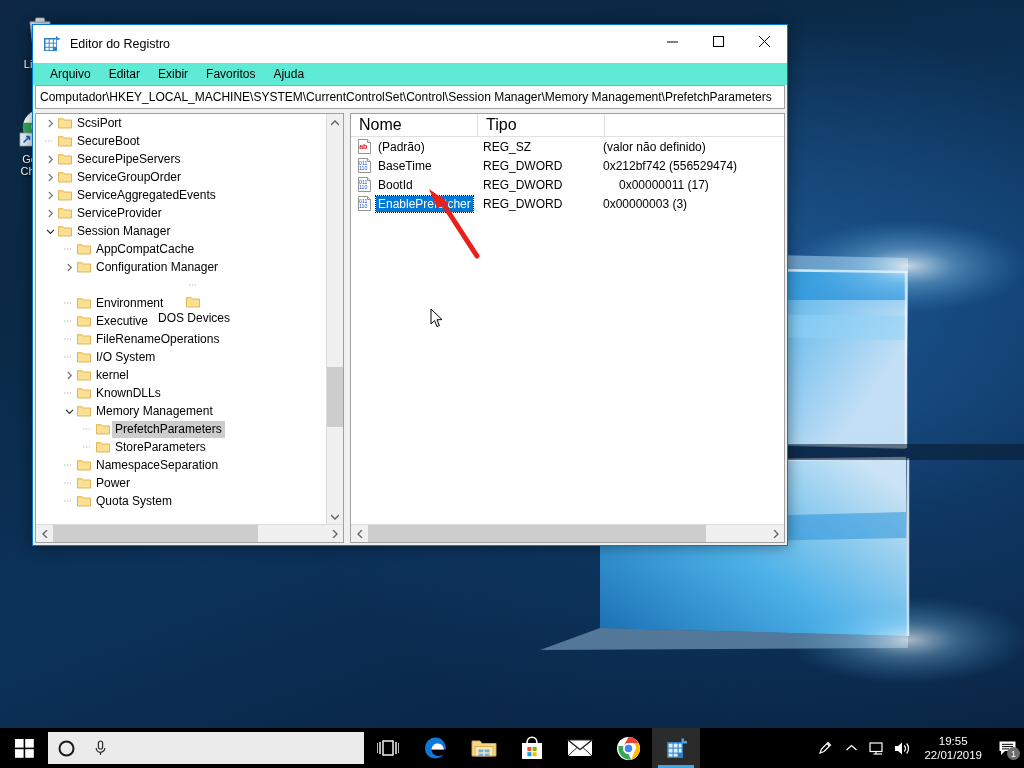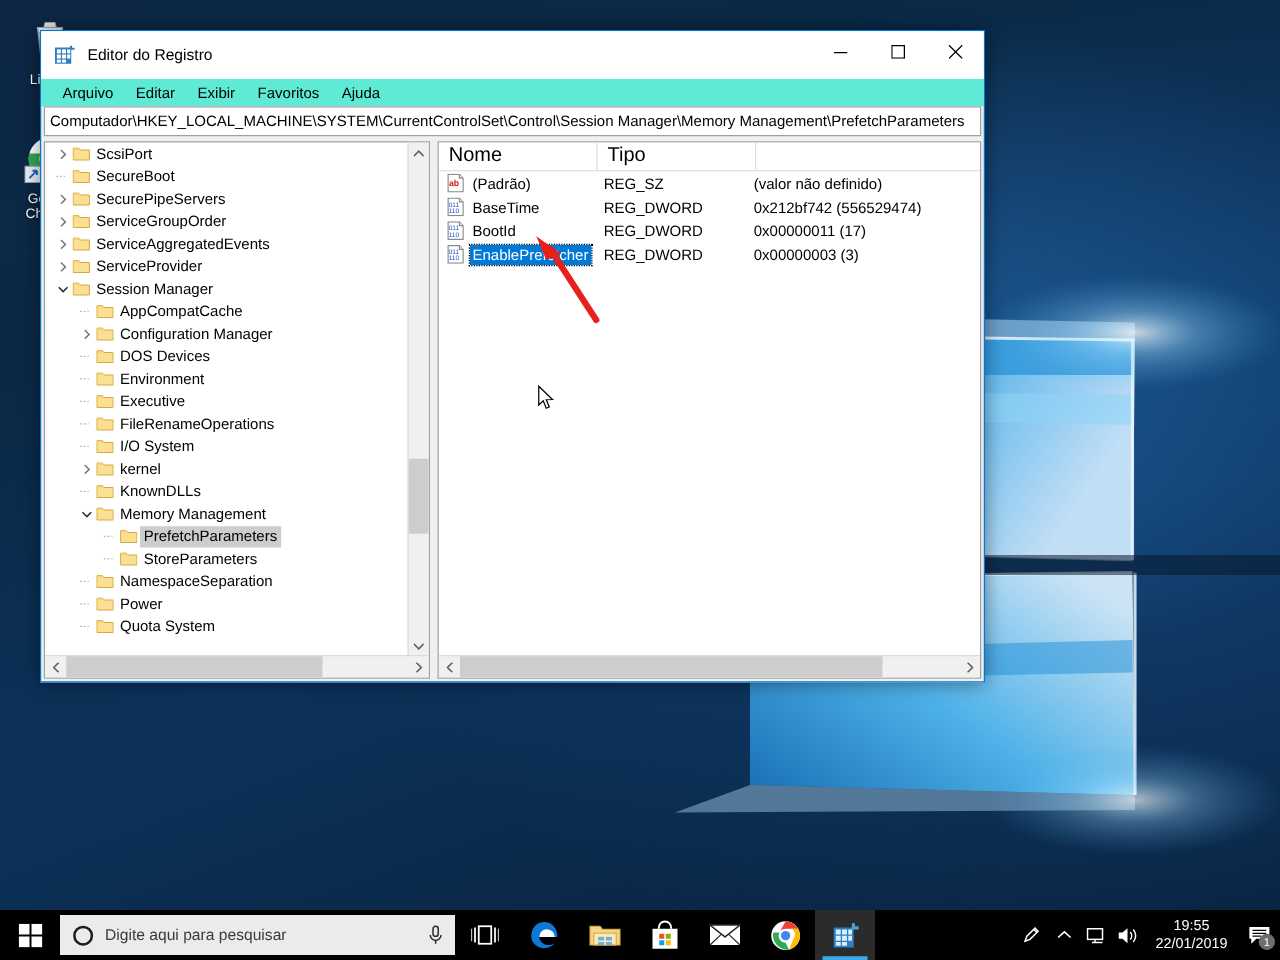--- a/index.html
+++ b/index.html
@@ -331,21 +331,21 @@
               </svg>
             </span>
             <span class="fold">
               <svg width="14" height="12" viewBox="0 0 14 12">
                 <path d="M0.5 1.5 L5 1.5 L6.2 3 L13.5 3 L13.5 11 L0.5 11 Z" fill="#fbdf92" stroke="#d7a93f" stroke-width="0.8"></path>
                 <path d="M0.5 1.5 L5 1.5 L6.2 3 L2 3 Z" fill="#f6d071"></path>
               </svg>
             </span>
             <span class="tlabel">Configuration Manager</span>
           </div>
-          <div class="trow" style="padding-left: 25px;">
+          <div class="trow" style="padding-left: 25px; flex-direction: column;">
             <span class="chev">
               <svg width="12" height="18" viewBox="0 0 12 18">
                 <line x1="1" y1="9" x2="8" y2="9" stroke="#b8b8b8" stroke-width="1" stroke-dasharray="1.5,1.5"></line>
               </svg>
             </span>
             <span class="fold">
               <svg width="14" height="12" viewBox="0 0 14 12">
                 <path d="M0.5 1.5 L5 1.5 L6.2 3 L13.5 3 L13.5 11 L0.5 11 Z" fill="#fbdf92" stroke="#d7a93f" stroke-width="0.8"></path>
                 <path d="M0.5 1.5 L5 1.5 L6.2 3 L2 3 Z" fill="#f6d071"></path>
               </svg>
@@ -595,21 +595,21 @@
             <div class="cname" style="width: 118px;">
               <span class="vicon"><svg width="15" height="15" viewBox="0 0 15 15">
                   <path d="M1.5 0.5 L10.5 0.5 L13.5 3.5 L13.5 14.5 L1.5 14.5 Z" fill="#fff" stroke="#8a8a8a" stroke-width="0.9"></path>
                   <path d="M10.5 0.5 L10.5 3.5 L13.5 3.5" fill="#e8e8e8" stroke="#8a8a8a" stroke-width="0.9"></path>
                   <text x="2" y="7.4" font-family="Liberation Sans, sans-serif" font-size="5.2" fill="#1a4fd0">011</text>
                   <text x="2" y="12.4" font-family="Liberation Sans, sans-serif" font-size="5.2" fill="#1a4fd0">110</text>
                 </svg></span>
               <span class="nm">BootId</span>
             </div>
             <div class="ctype" style="width: 112px;">REG_DWORD</div>
-            <div class="cdata" style="flex: 1 1 0%;">0x00000011 (17)</div>
+            <div class="cdata" style="flex: 1 1 0%; margin-left: 16px;">0x00000011 (17)</div>
           </div>
           <div class="lrow sel">
             <div class="cname" style="width: 118px;">
               <span class="vicon"><svg width="15" height="15" viewBox="0 0 15 15">
                   <path d="M1.5 0.5 L10.5 0.5 L13.5 3.5 L13.5 14.5 L1.5 14.5 Z" fill="#fff" stroke="#8a8a8a" stroke-width="0.9"></path>
                   <path d="M10.5 0.5 L10.5 3.5 L13.5 3.5" fill="#e8e8e8" stroke="#8a8a8a" stroke-width="0.9"></path>
                   <text x="2" y="7.4" font-family="Liberation Sans, sans-serif" font-size="5.2" fill="#1a4fd0">011</text>
                   <text x="2" y="12.4" font-family="Liberation Sans, sans-serif" font-size="5.2" fill="#1a4fd0">110</text>
                 </svg></span>
               <span class="nm">EnablePrefetcher</span>
@@ -657,21 +657,20 @@
       <rect x="10.2" y="10.2" width="8.6" height="8.6" fill="#fff"></rect>
     </svg>
   </div>
 
   <div id="searchbox">
     <span class="cort">
       <svg width="17" height="17" viewBox="0 0 17 17">
           <circle cx="8.5" cy="8.5" r="7" fill="none" stroke="#1b1b1b" stroke-width="2"></circle>
         </svg>
     </span>
-    <span class="sph">Digite aqui para pesquisar</span>
     <span class="mic">
       <svg width="13" height="16" viewBox="0 0 13 16">
         <rect x="4.4" y="1" width="4.2" height="8" rx="2.1" fill="none" stroke="#2b2b2b" stroke-width="1.2"></rect>
         <path d="M2.2 8 a4.3 4.3 0 0 0 8.6 0" fill="none" stroke="#2b2b2b" stroke-width="1.2"></path>
         <line x1="6.5" y1="12.3" x2="6.5" y2="15" stroke="#2b2b2b" stroke-width="1.2"></line>
       </svg>
     </span>
   </div>
 
   <div class="tbicon">

